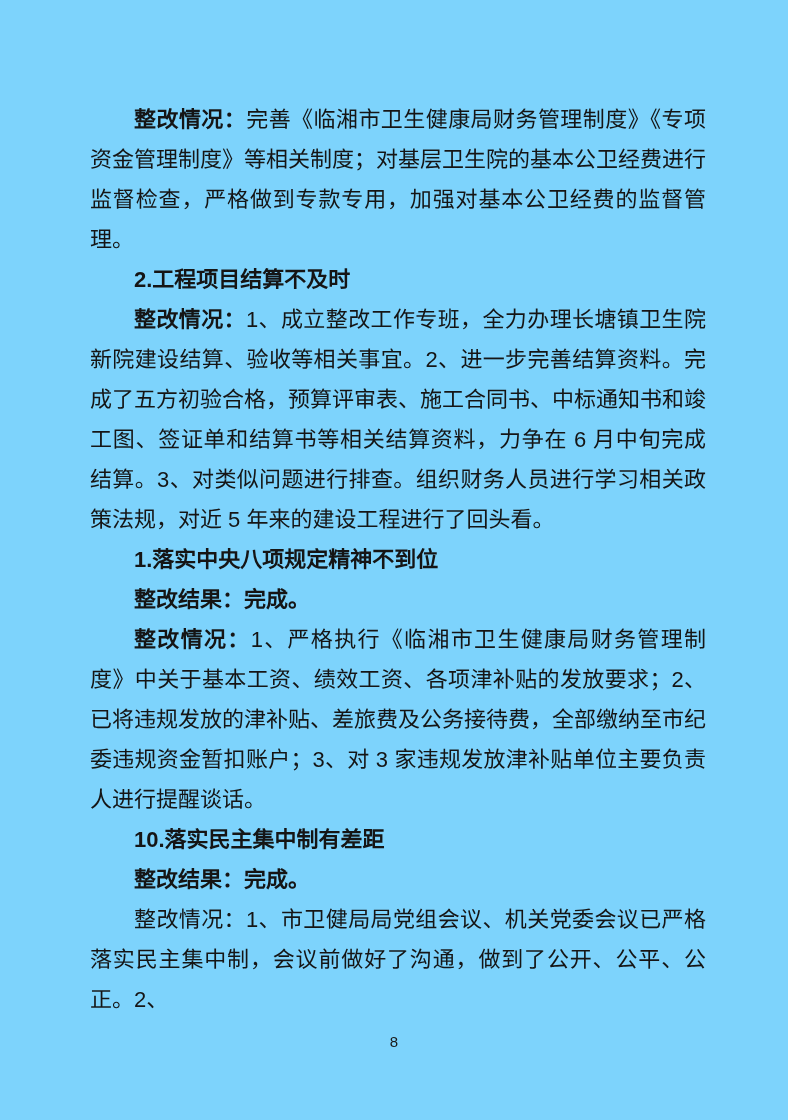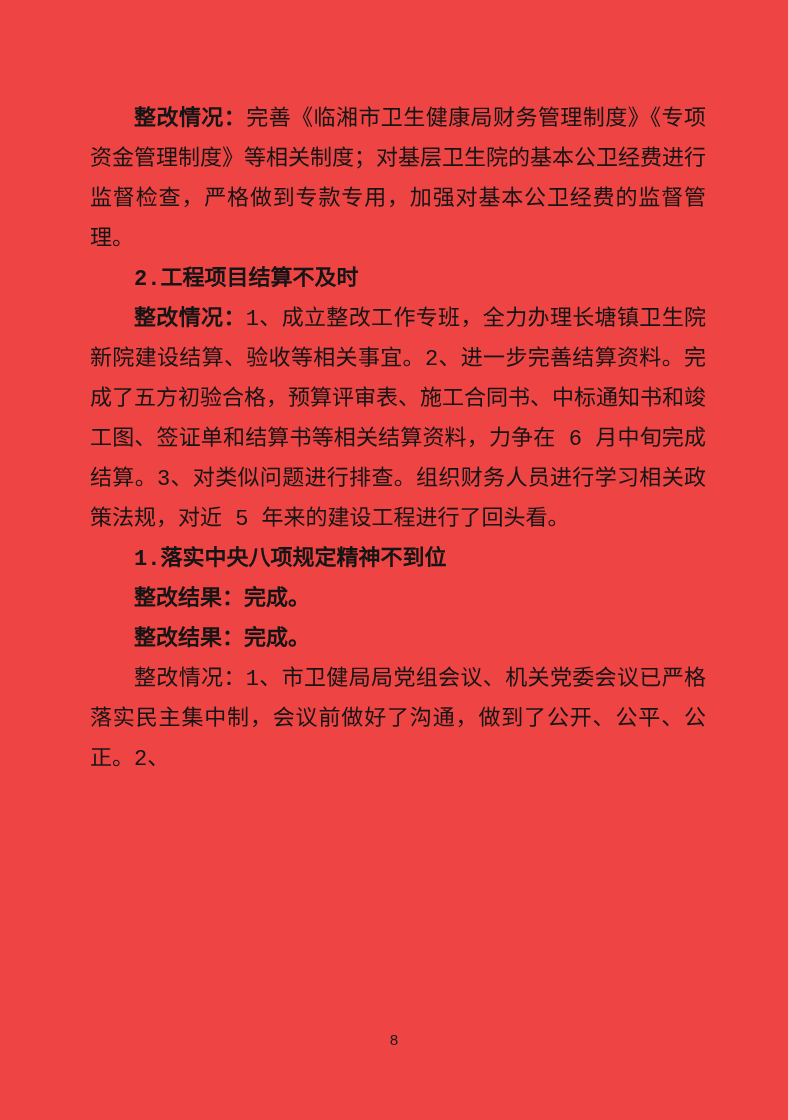--- a/index.html
+++ b/index.html
@@ -4,23 +4,23 @@
 <style>
   html, body {
     margin: 0;
     padding: 0;
     background: #ffffff;
   }
   .page {
     position: relative;
     width: 788px;
     height: 1120px;
-    background: #ef4444;
+    background: #7dd3fc;
     overflow: hidden;
-    font-family: Liberation Mono, monospace;
+    font-family: Liberation Sans, sans-serif;
     color: #151515;
   }
   .content {
     position: absolute;
     left: 90px;
     top: 100px;
     width: 616px;
     font-size: 22px;
     line-height: 40px;
     text-align: justify;
@@ -64,22 +64,24 @@
 
     <p class="heading">2.工程项目结算不及时</p>
 
 
     <p class="para"><b class="lbl">整改情况：</b><span>1、成立整改工作专班，全力办理长塘镇卫生院新院建设结算、验收等相关事宜。2、进一步完善结算资料。完成了五方初验合格，预算评审表、施工合同书、中标通知书和竣工图、签证单和结算书等相关结算资料，力争在 6 月中旬完成结算。3、对类似问题进行排查。组织财务人员进行学习相关政策法规，对近 5 年来的建设工程进行了回头看。</span></p>
 
     <p class="heading">1.落实中央八项规定精神不到位</p>
 
     <p class="result"><span>整改结果：</span><span>完成。</span></p>
 
+    <p class="para"><b class="lbl">整改情况：</b><span>1、严格执行《临湘市卫生健康局财务管理制度》中关于基本工资、绩效工资、各项津补贴的发放要求；2、已将违规发放的津补贴、差旅费及公务接待费，全部缴纳至市纪委违规资金暂扣账户；3、对 3 家违规发放津补贴单位主要负责人进行提醒谈话。</span></p>
 
 
+    <p class="heading">10.落实民主集中制有差距</p>
 
     <p class="result"><span>整改结果：</span><span>完成。</span></p>
 
     <p class="para"><span class="lbl-normal">整改情况：</span><span>1、市卫健局局党组会议、机关党委会议已严格落实民主集中制，会议前做好了沟通，做到了公开、公平、公正。2、</span></p>
 
   </div>
 
   <div class="pagenum">8</div>
 </div>
 

